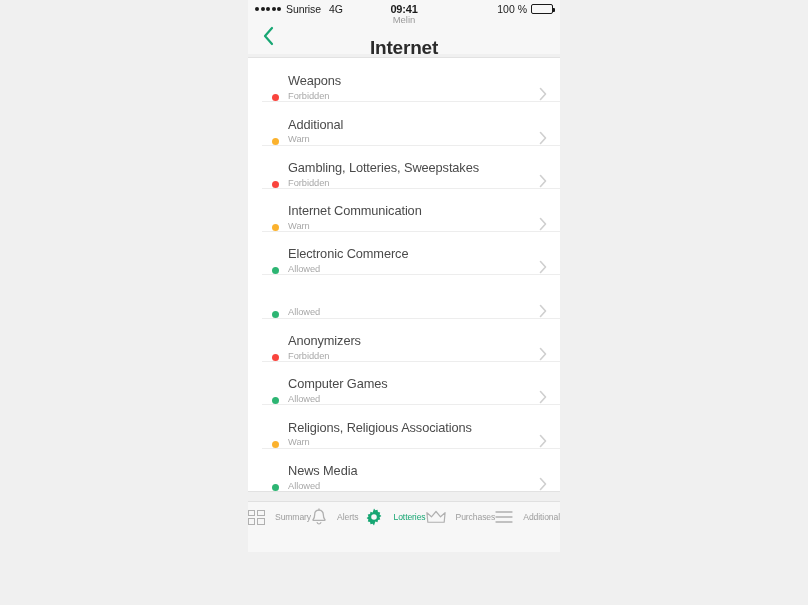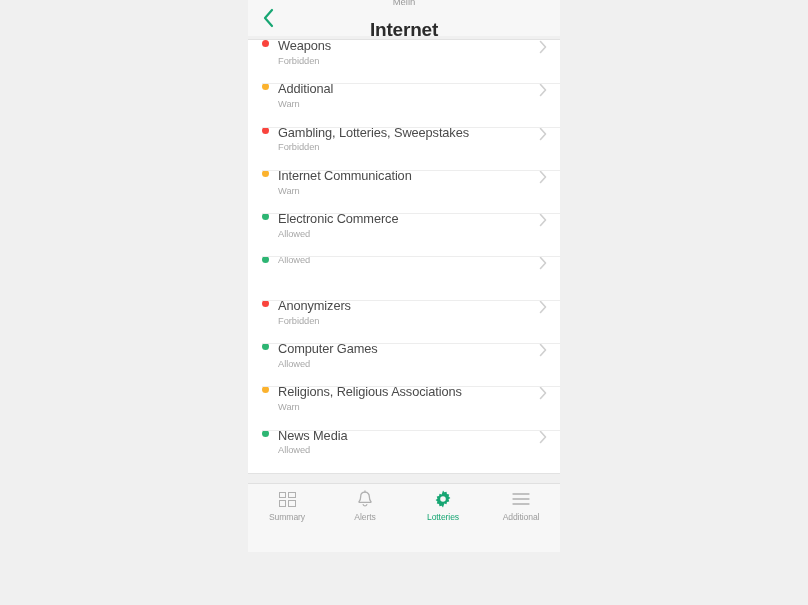--- a/index.html
+++ b/index.html
@@ -143,23 +143,23 @@
     box-sizing: border-box;
   }
   .list-card {
     background: #ffffff;
     border-top: 1px solid #e2e2e2;
     border-bottom: 1px solid #e2e2e2;
   }
   .row {
     height: 43.3px;
     display: flex;
-    align-items: flex-start;
+    align-items: flex-end;
     position: relative;
-    padding-left: 14px;
+    padding-left: 24px;
     padding-right: 10px;
     box-sizing: border-box;
     cursor: pointer;
     background: #fff;
   }
   .row + .row::before {
     content: "";
     position: absolute;
     left: 14px;
     right: 0;
@@ -210,23 +210,23 @@
     border-top: 1px solid #e0e0e0;
     height: 48px;
     display: flex;
     align-items: flex-start;
     padding-top: 6px;
     box-sizing: border-box;
   }
   .tab {
     flex: 1 1 0;
     display: flex;
-    flex-direction: column;
-    align-items: center;
-    gap: 4px;
+    flex-direction: row;
+    align-items: center;
+    gap: 10px;
     cursor: pointer;
   }
   .tab-ico {
     height: 18px;
     display: flex;
     align-items: center;
     justify-content: center;
   }
   .tab-label {
     font-size: 8.6px;
@@ -251,20 +251,38 @@
   .ico-grid span:nth-child(1) { grid-column: 1; grid-row: 1; }
   .ico-grid span:nth-child(2) { grid-column: 2; grid-row: 1; }
   .ico-grid span:nth-child(3) { grid-column: 1; grid-row: 2; }
   .ico-grid span:nth-child(4) { grid-column: 2; grid-row: 2; }
 </style>
 </head>
 <body>
 
 <div id="phone">
 
+  <div class="statusbar">
+    <div class="sb-left">
+      <span class="sb-dots">
+        <i></i>
+          <i></i>
+          <i></i>
+          <i></i>
+          <i></i>
+      </span>
+      <span class="sb-carrier">Sunrise</span>
+      <span class="sb-net">4G</span>
+    </div>
+    <div class="sb-time">09:41</div>
+    <div class="sb-right">
+      <span>100 %</span>
+      <span class="battery"><span class="lvl"></span></span>
+    </div>
+  </div>
 
   <div class="navbar">
     <div class="back-btn">
       <svg width="12" height="20" viewBox="0 0 12 20" aria-hidden="true">
         <polyline points="9,2 2,10 9,18" fill="none" stroke="#17a673" stroke-width="2.2" stroke-linecap="round" stroke-linejoin="round"></polyline>
       </svg>
     </div>
     <div class="nav-titles">
       <span class="nav-sub">Melin</span>
       <span class="nav-title">Internet</span>
@@ -422,20 +440,28 @@
           <div class="tab-ico">
             <svg width="18" height="18" viewBox="0 0 20 20">
               <path fill="#17a673" d="M10 0.6l1.5 2.0 2.4-.7.5 2.5 2.5.5-.7 2.4 2.0 1.5-2.0 1.5.7 2.4-2.5.5-.5 2.5-2.4-.7L10 19.4 8.5 17.4l-2.4.7-.5-2.5-2.5-.5.7-2.4L1.8 11.2l2.0-1.5-.7-2.4 2.5-.5.5-2.5 2.4.7z"></path>
               <circle cx="10" cy="10" r="3.1" fill="#f7f7f7"></circle>
             </svg>
           </div>
           <div class="tab-label">Lotteries</div>
         </div>
         <div class="tab">
           <div class="tab-ico">
+            <svg width="20" height="15" viewBox="0 0 22 16">
+              <path d="M2 13.2L1 2.6l5 4.6L11 1.4l5 5.8 5-4.6-1 10.6z" fill="none" stroke="#b0b0b0" stroke-width="1.3" stroke-linejoin="round"></path>
+            </svg>
+          </div>
+          <div class="tab-label">Purchases</div>
+        </div>
+        <div class="tab">
+          <div class="tab-ico">
             <svg width="18" height="14" viewBox="0 0 18 14">
               <line x1="1" y1="2" x2="17" y2="2" stroke="#b0b0b0" stroke-width="1.3" stroke-linecap="round"></line>
               <line x1="1" y1="7" x2="17" y2="7" stroke="#b0b0b0" stroke-width="1.3" stroke-linecap="round"></line>
               <line x1="1" y1="12" x2="17" y2="12" stroke="#b0b0b0" stroke-width="1.3" stroke-linecap="round"></line>
             </svg>
           </div>
           <div class="tab-label">Additional</div>
         </div>
       </div>
   </div>

